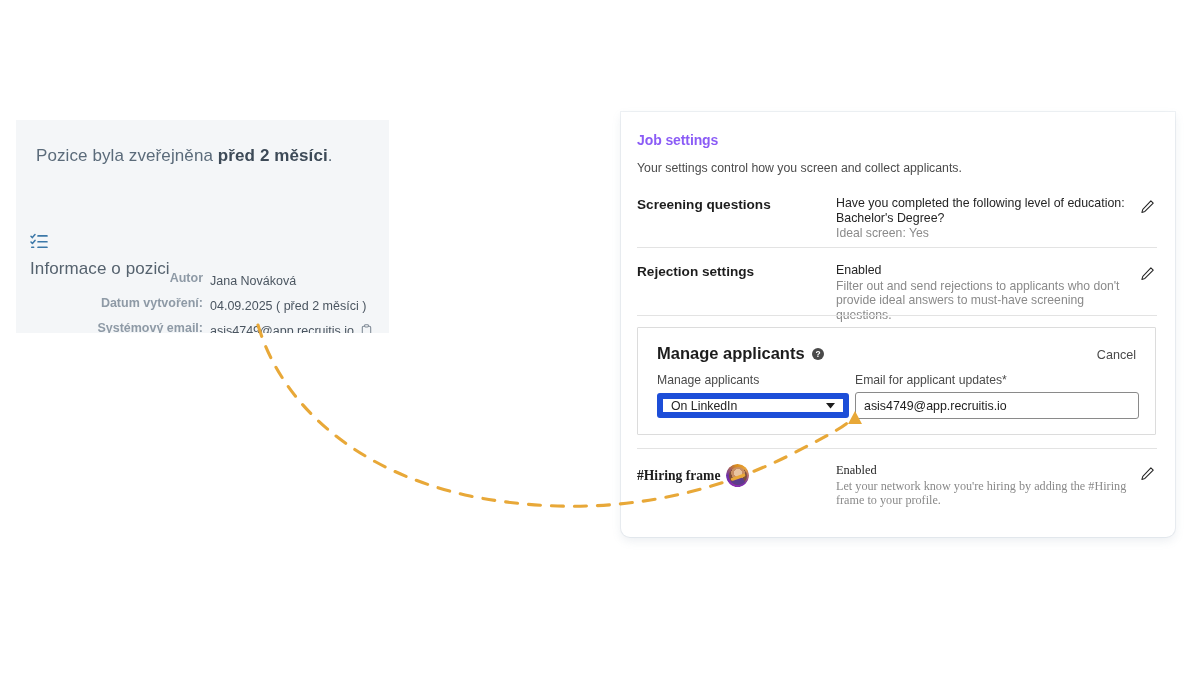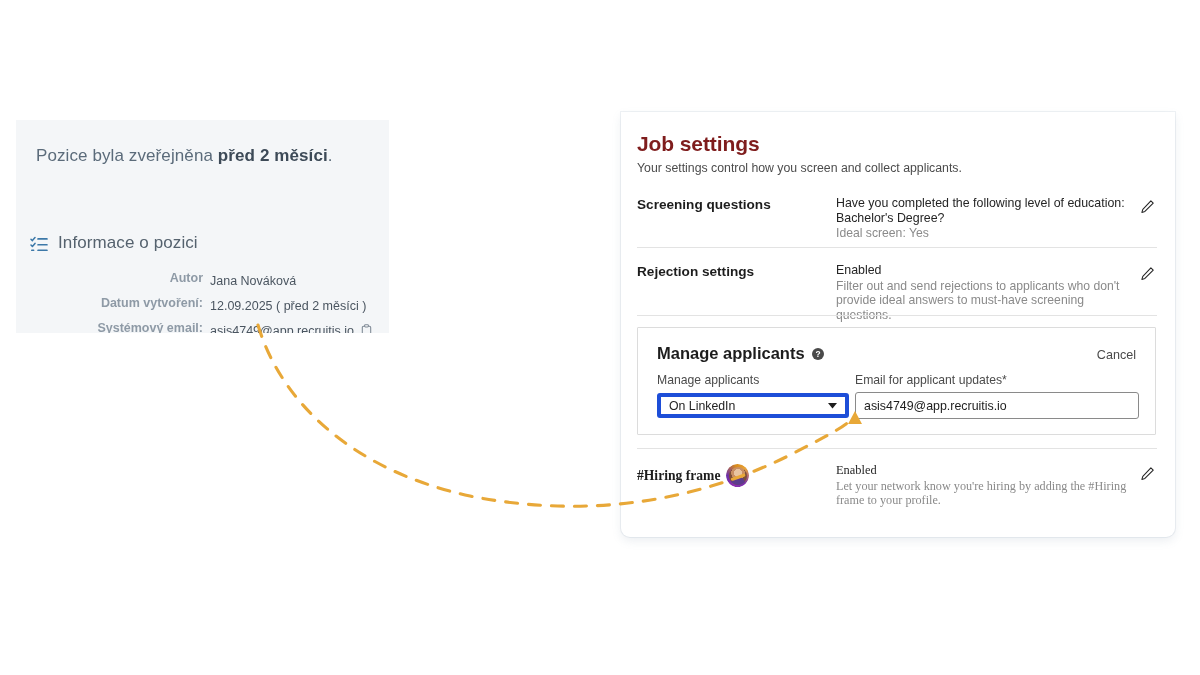--- a/index.html
+++ b/index.html
@@ -26,21 +26,21 @@
     font-size: 17px;
     color: #5b6b7a;
     letter-spacing: .1px;
     white-space: nowrap;
   }
   #published-line b { color: #3d4a57; font-weight: 700; }
 
   #info-heading {
     position: absolute;
     left: 14px; top: 113px;
-    display: flex; align-items: flex-end; gap: 9px;
+    display: flex; align-items: flex-start; gap: 9px; flex-direction: column;
   }
   #info-heading .h-txt {
     font-size: 17px;
     color: #55626e;
     letter-spacing: .1px;
   }
   .list-icon { display:block; }
 
   #meta-table {
     position: absolute;
@@ -75,21 +75,21 @@
     position: absolute;
     left: 621px; top: 112px;
     width: 554px; height: 425px;
     background: #ffffff;
     border-radius: 0 0 9px 9px;
     box-shadow: 0 4px 10px rgba(120,140,160,.14), 0 0 0 1px rgba(190,205,215,.25);
     padding: 0 18px;
   }
   #card-title {
     position: absolute; left: 16px; top: 20px;
-    font-size: 21px; font-weight: 700; color: #7f1d1d;
+    font-size: 14px; font-weight: 700; color: #8b5cf6;
     letter-spacing: -.1px;
   }
   #card-subtitle {
     position: absolute; left: 16px; top: 49px;
     font-size: 12.3px; color: #4c4c4c;
   }
 
   .settings-row {
     position: absolute;
     left: 16px;
@@ -145,21 +145,21 @@
   #cancel-link {
     position: absolute; right: 19px; top: 20px;
     font-size: 12.6px; color: #4a4a4a; cursor: pointer;
   }
   .field-label {
     position: absolute; font-size: 12.2px; color: #4b4b4b;
   }
   #select-wrap {
     position: absolute; left: 19px; top: 65px;
     width: 192px; height: 25px;
-    border: 4px solid #1d4ed8;
+    border: 6px solid #1d4ed8;
     border-radius: 3px;
     background: #fff;
     display: flex; align-items: center;
     padding: 0 8px;
     font-size: 12.3px; color: #232323;
     cursor: pointer;
   }
   #select-wrap .sel-val { flex: 1 1 auto; }
   #email-input {
     position: absolute; left: 217px; top: 64px;
@@ -230,21 +230,21 @@
     <div id="meta-table">
       <div class="row">
         <div class="lbl">Autor</div>
         <div class="val">
             <span>Jana Nováková</span>
           </div>
       </div>
       <div class="row">
         <div class="lbl">Datum vytvoření:</div>
         <div class="val">
-            <span>12.09.2025 ( před 2 měsíci )</span>
+            <span>04.09.2025 ( před 2 měsíci )</span>
           </div>
       </div>
       <div class="row">
         <div class="lbl">Systémový email:</div>
         <div class="val">
           <span>asis4749@app.recruitis.io</span>
           <span style="cursor:pointer;display:inline-flex;">
             <svg width="11" height="13" viewBox="0 0 11 13" fill="none">
               <rect x="1.3" y="2.3" width="8.4" height="10" rx="1.3" stroke="#7d8894" stroke-width="1.05"></rect>
               <rect x="3.6" y=".7" width="3.8" height="2.3" rx=".9" fill="#fff" stroke="#7d8894" stroke-width="1.05"></rect>

